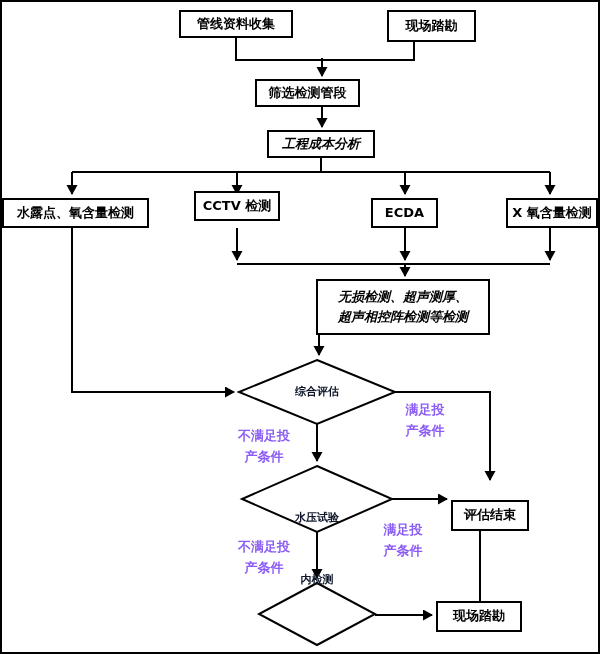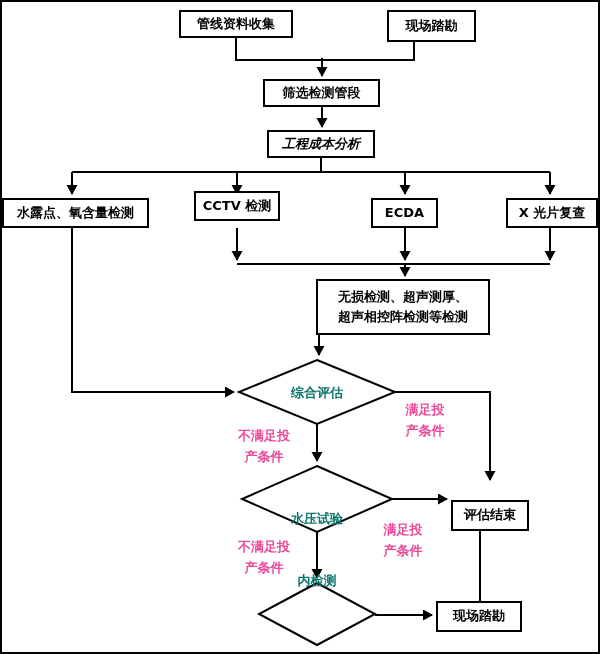--- a/index.html
+++ b/index.html
@@ -33,29 +33,29 @@
     line-height: 1.55;
     display: flex;
     align-items: center;
     justify-content: center;
     text-align: center;
     white-space: pre-line;
     z-index: 2;
   }
   .diamond-label {
     position: absolute;
-    color: #0f766e;
-    font-size: 13px;
+    color: #0f172a;
+    font-size: 11px;
     font-weight: bold;
     text-align: center;
     z-index: 3;
   }
   .edge-label {
     position: absolute;
-    color: #ec4899;
+    color: #8b5cf6;
     font-size: 13px;
     font-weight: bold;
     line-height: 21px;
     text-align: center;
     white-space: pre-line;
     z-index: 3;
   }
 </style>
 </head>
 <body>
@@ -109,33 +109,33 @@
       <polygon points="315,358 393,390 315,422 237,390"></polygon>
       <polygon points="315,464 390,497 315,530 240,497"></polygon>
       <polygon points="315,581 373,612 315,643 257,612"></polygon>
     </g>
   </svg>
 
   <div class="node" style="left:177px; top:8px; width:114px; height:28px;">管线资料收集</div>
 
   <div class="node" style="left:385px; top:8px; width:89px; height:32px;">现场踏勘</div>
 
-  <div class="node" style="left:261px; top:77px; width:117px; height:28px;">筛选检测管段</div>
+  <div class="node" style="left:253px; top:77px; width:105px; height:28px;">筛选检测管段</div>
 
   <div class="node" style="left:265px; top:128px; width:108px; height:28px;font-style:italic;">工程成本分析</div>
 
   <div class="node" style="left:0px; top:196px; width:147px; height:30px;">水露点、氧含量检测</div>
 
   <div class="node" style="left:192px; top:189px; width:86px; height:30px;">CCTV 检测</div>
 
   <div class="node" style="left:369px; top:196px; width:67px; height:30px;">ECDA</div>
 
-  <div class="node" style="left:504px; top:196px; width:92px; height:30px;">X 光片复查</div>
+  <div class="node" style="left:504px; top:196px; width:92px; height:30px;">X 氧含量检测</div>
 
-  <div class="node" style="left:314px; top:277px; width:174px; height:56px;">无损检测、超声测厚、
+  <div class="node" style="left:314px; top:277px; width:174px; height:56px;font-style:italic;">无损检测、超声测厚、
 超声相控阵检测等检测</div>
 
   <div class="node" style="left:449px; top:498px; width:78px; height:31px;">评估结束</div>
 
   <div class="node" style="left:434px; top:599px; width:86px; height:31px;">现场踏勘</div>
 
   <div class="diamond-label" style="left:253px; top:382px; width:124px;">综合评估</div>
 
   <div class="diamond-label" style="left:253px; top:508px; width:124px;">水压试验</div>
 

